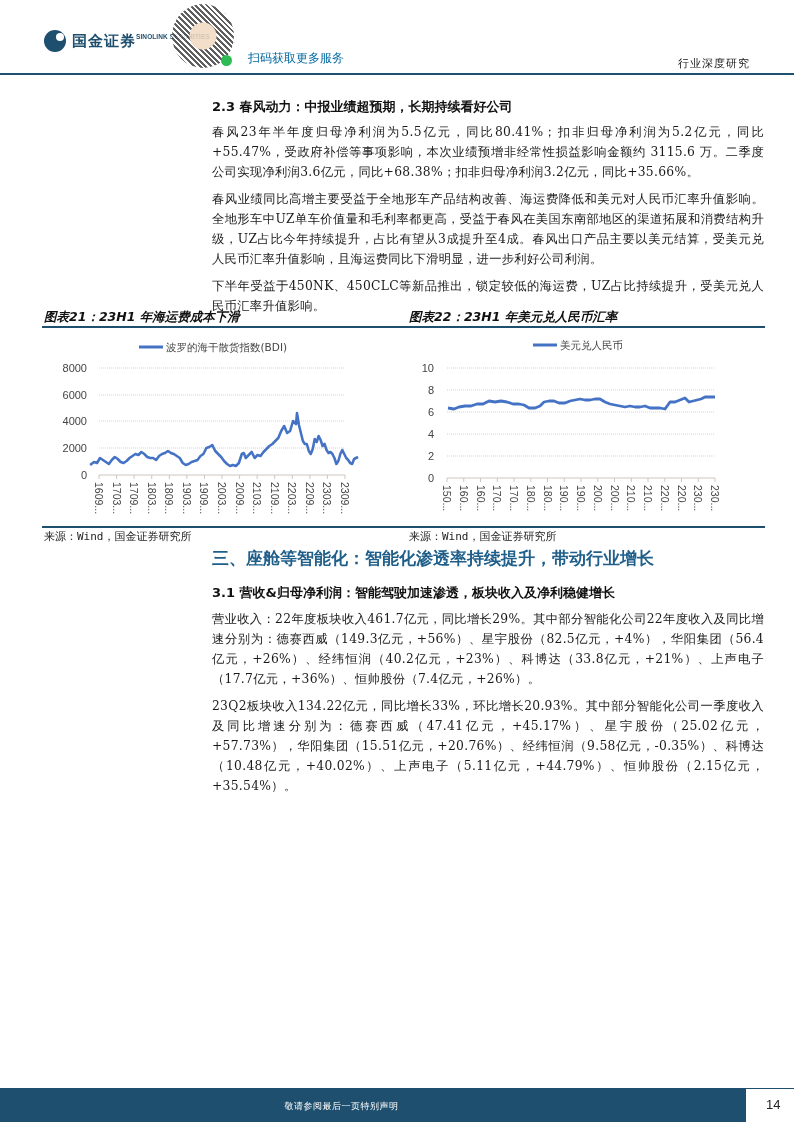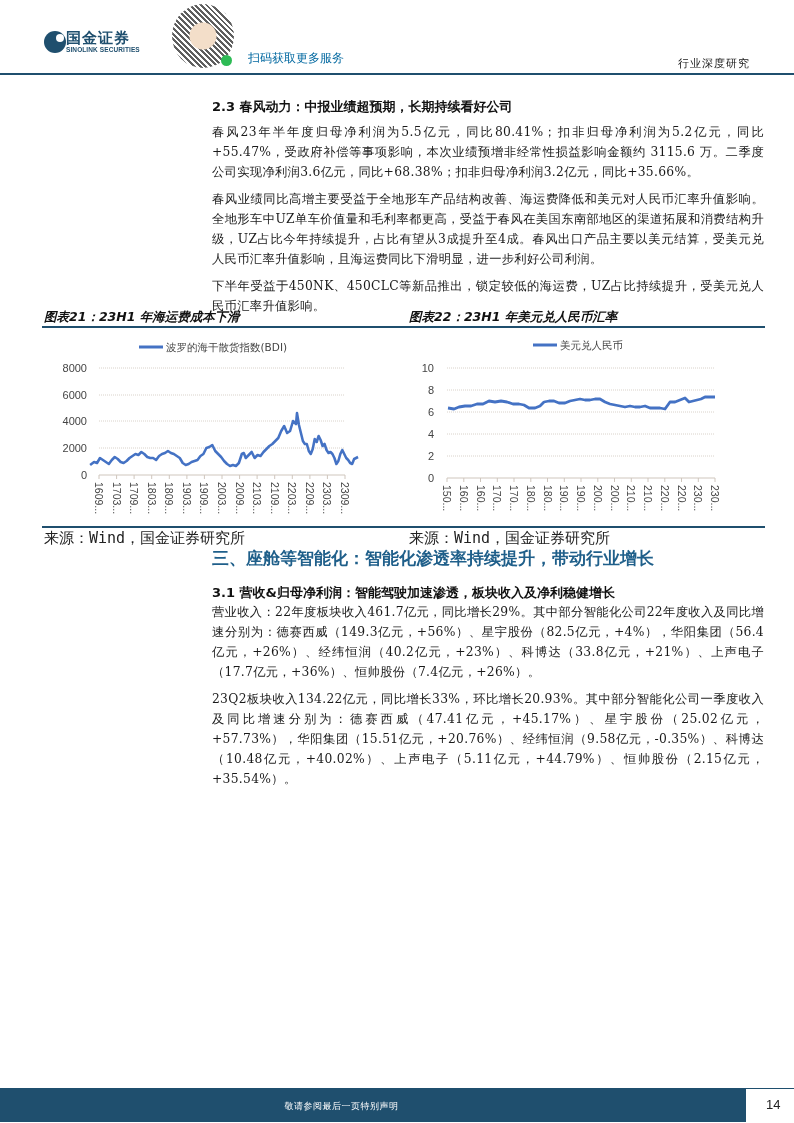--- a/index.html
+++ b/index.html
@@ -4,42 +4,42 @@
 <style>
   * { margin: 0; padding: 0; box-sizing: border-box; }
   html, body { width: 794px; height: 1123px; background: #ffffff; overflow: hidden; }
   body { position: relative; font-family: "DejaVu Serif", serif; color: #1a1a1a; }
 
   
   .header { position: absolute; left: 0; top: 0; width: 794px; height: 76px; }
   .logo { position: absolute; left: 44px; top: 30px; display: flex; align-items: center; }
   .logo-mark { width: 22px; height: 22px; border-radius: 50%; background: #1f4f6e; position: relative; }
   .logo-mark::after { content: ""; position: absolute; right: 2px; top: 3px; width: 8px; height: 8px; background: #fff; border-radius: 50%; }
-  .logo-text { display: flex; flex-direction: column; }
+  .logo-text { margin-left: 6px; display: flex; flex-direction: row; }
   .logo-cn { font-family: "DejaVu Sans", sans-serif; font-weight: bold; font-size: 15px; color: #1f4f6e; letter-spacing: 1px; line-height: 16px; }
   .logo-en { font-family: "Liberation Sans", sans-serif; font-weight: bold; font-size: 6.5px; color: #1f4f6e; line-height: 8px; letter-spacing: 0.1px; }
   .qr { position: absolute; left: 172px; top: 4px; width: 62px; height: 64px; border-radius: 50%;
         background: radial-gradient(circle at 50% 50%, #f2d9c0 0 13px, transparent 14px),
                     repeating-linear-gradient(45deg, #444 0 2px, #fff 2px 4px),
                     repeating-linear-gradient(-45deg, #666 0 1px, #fff 1px 3px); opacity: 0.85; }
   .qr-badge { position: absolute; left: 221px; top: 55px; width: 11px; height: 11px; border-radius: 50%; background: #2dbb55; }
   .scan-text { position: absolute; left: 248px; top: 50px; font-family: "DejaVu Sans", sans-serif; font-size: 12px; color: #0369a1; }
   .doc-type { position: absolute; right: 44px; top: 56px; font-size: 11px; color: #222; letter-spacing: 1px; }
   .header-rule { position: absolute; left: 0; top: 73px; width: 794px; height: 2px; background: #1f4f6e; }
 
   
   .col { position: absolute; left: 212px; width: 552px; }
   .h2 { font-family: "DejaVu Sans", sans-serif; font-weight: bold; font-size: 13px; color: #111; }
   .p { font-size: 12.3px; line-height: 20px; color: #1a1a1a; text-align: justify; letter-spacing: 0.3px; }
 
   
   .fig-title { position: absolute; font-family: "DejaVu Sans", sans-serif; font-weight: bold; font-style: italic; font-size: 12.5px; color: #111; }
   .fig-rule { position: absolute; height: 2px; background: #1f4f6e; }
   .chart { position: absolute; }
-  .source { position: absolute; font-size: 15px; color: #222; font-family: "DejaVu Sans Mono", monospace; }
+  .source { position: absolute; font-size: 11px; color: #222; font-family: "DejaVu Sans Mono", monospace; }
 
   .h1 { position: absolute; left: 212px; top: 547px; font-family: "DejaVu Sans", sans-serif; font-weight: bold; font-size: 17px; color: #1f5f8a; }
 
   
   .footer-bar { position: absolute; left: 0; top: 1088px; width: 746px; height: 34px; background: #1f4f6e; }
   .footer-text { position: absolute; left: 0; width: 683px; top: 1100px; text-align: center; font-size: 9px; color: #fff; letter-spacing: 0.5px; }
   .footer-rule { position: absolute; left: 746px; top: 1088px; width: 48px; height: 1px; background: #1f4f6e; }
   .page-num { position: absolute; left: 766px; top: 1097px; font-family: "Liberation Sans", sans-serif; font-size: 13px; color: #222; }
 </style>
 </head>
@@ -190,20 +190,20 @@
       <text transform="translate(287.25,155) rotate(90)">230...</text>
       <text transform="translate(304,155) rotate(90)">230...</text>
     </g>
 </svg>
 <div class="fig-rule" style="left:407px; top:526px; width:358px; height:1.5px;"></div>
 <div class="source" style="left:409px; top:529px;">来源：Wind，国金证券研究所</div>
 
 <div class="h1">三、座舱等智能化：智能化渗透率持续提升，带动行业增长</div>
 <div class="col" style="top:584px;">
   <div class="h2">3.1 营收&amp;归母净利润：智能驾驶加速渗透，板块收入及净利稳健增长</div>
-  <p class="p" style="">营业收入：22年度板块收入461.7亿元，同比增长29%。其中部分智能化公司22年度收入及同比增速分别为：德赛西威（149.3亿元，+56%）、星宇股份（82.5亿元，+4%），华阳集团（56.4亿元，+26%）、经纬恒润（40.2亿元，+23%）、科博达（33.8亿元，+21%）、上声电子（17.7亿元，+36%）、恒帅股份（7.4亿元，+26%）。</p>
+  <p class="p" style="margin-top:7px;">营业收入：22年度板块收入461.7亿元，同比增长29%。其中部分智能化公司22年度收入及同比增速分别为：德赛西威（149.3亿元，+56%）、星宇股份（82.5亿元，+4%），华阳集团（56.4亿元，+26%）、经纬恒润（40.2亿元，+23%）、科博达（33.8亿元，+21%）、上声电子（17.7亿元，+36%）、恒帅股份（7.4亿元，+26%）。</p>
   <p class="p" style="margin-top:7px;">23Q2板块收入134.22亿元，同比增长33%，环比增长20.93%。其中部分智能化公司一季度收入及同比增速分别为：德赛西威（47.41亿元，+45.17%）、星宇股份（25.02亿元，+57.73%），华阳集团（15.51亿元，+20.76%）、经纬恒润（9.58亿元，-0.35%）、科博达（10.48亿元，+40.02%）、上声电子（5.11亿元，+44.79%）、恒帅股份（2.15亿元，+35.54%）。</p>
 </div>
 
 <div class="footer-bar"></div>
 <div class="footer-text">敬请参阅最后一页特别声明</div>
 <div class="footer-rule"></div>
 <div class="page-num">14</div>
 
 </body></html>

